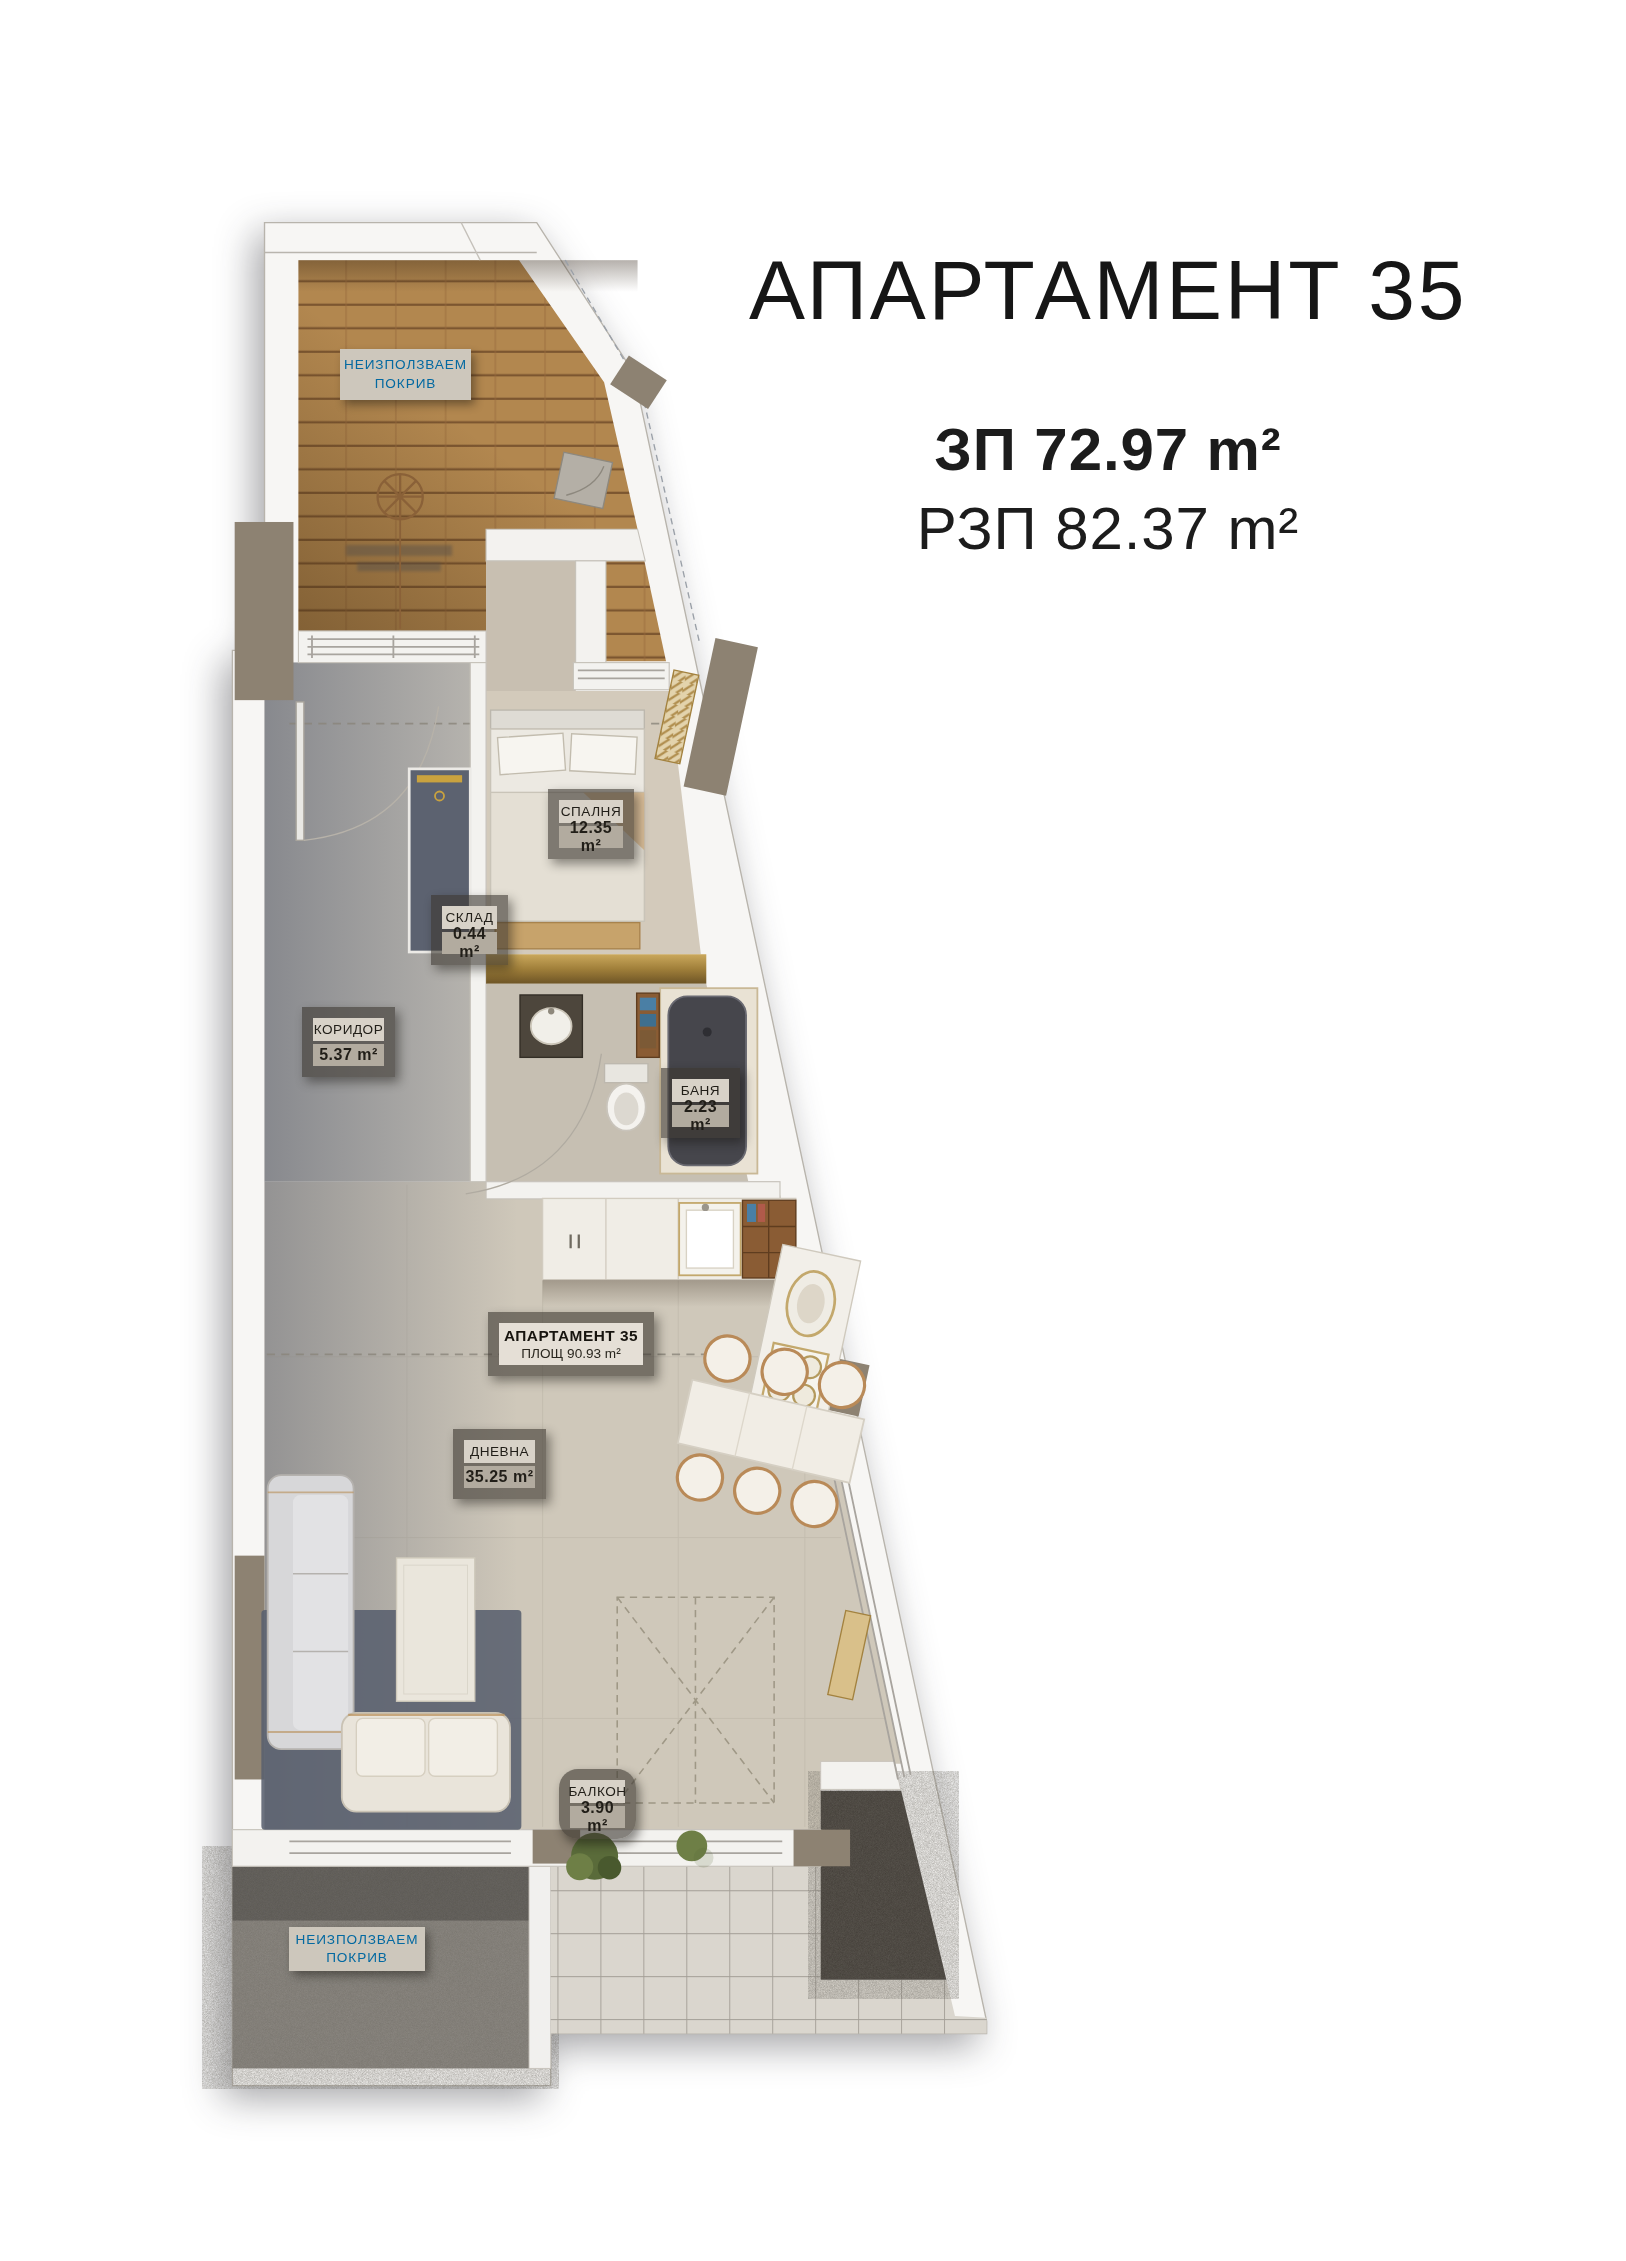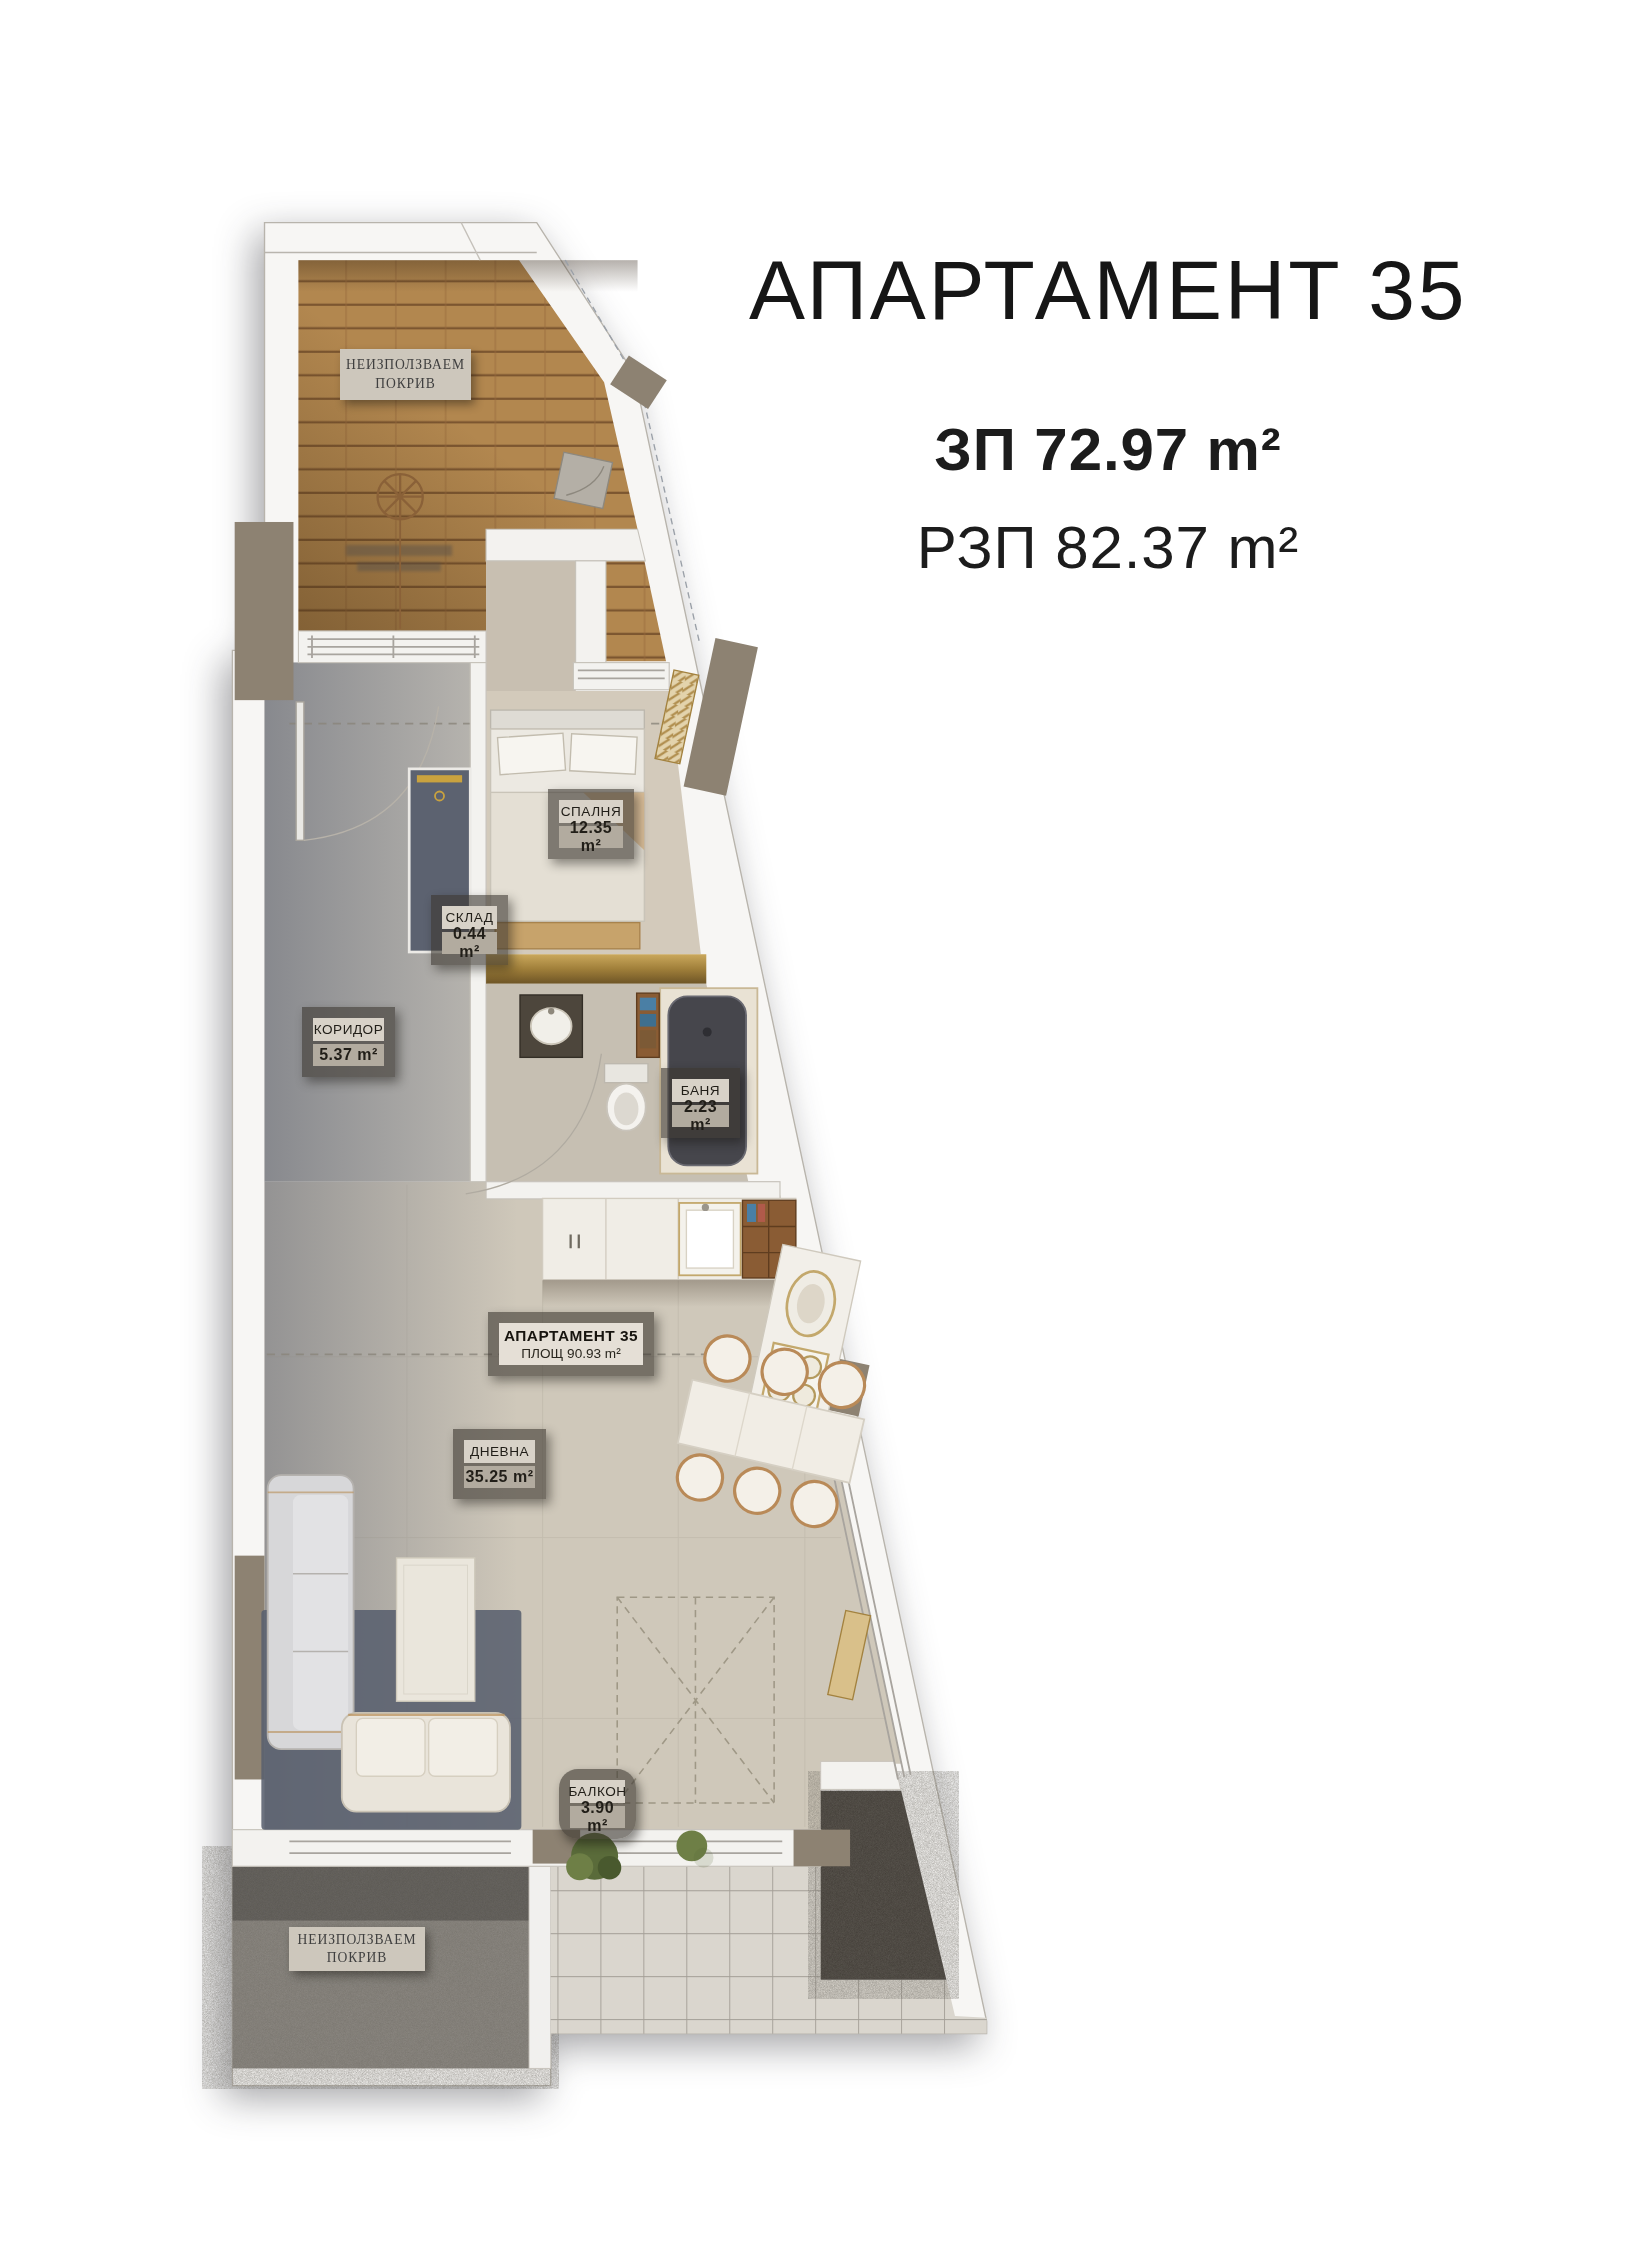--- a/index.html
+++ b/index.html
@@ -3,32 +3,32 @@
 <meta charset="utf-8">
 <style>
   html,body{margin:0;padding:0;background:#ffffff;}
   #page{position:relative;width:1626px;height:2301px;background:#ffffff;overflow:hidden;
         font-family:"Liberation Sans", sans-serif;}
   #plan-svg{position:absolute;left:0;top:0;width:1626px;height:2301px;}
   
   .hdr{position:absolute;left:656px;width:904px;text-align:center;color:#161616;}
   #title{top:242px;font-size:84px;font-weight:500;letter-spacing:2.7px;}
   #zp-line{top:415px;font-size:60px;font-weight:700;letter-spacing:0.9px;color:#1c1c1c;}
-  #rzp-line{top:494px;font-size:60px;font-weight:400;letter-spacing:0.9px;color:#1c1c1c;margin-top:19px;}
+  #rzp-line{top:494px;font-size:60px;font-weight:400;letter-spacing:0.9px;color:#1c1c1c;}
   
   .badge{position:absolute;box-sizing:border-box;background:rgba(58,54,46,.60);
          padding:11px;box-shadow:3.6px 5.4px 10px rgba(20,18,14,.45);}
   .badge-name,.badge-area{display:flex;align-items:center;justify-content:center;
          text-align:center;color:#211e18;letter-spacing:0.5px;}
   .badge-name{background:#d8d2c8;font-size:13.6px;height:22.6px;}
   .badge-area{background:#b2ab9f;font-size:16px;height:22px;margin-top:3.2px;font-weight:bold;}
-  .rooflabel{position:absolute;box-sizing:border-box;background:#cdc7bc;color:#404040;
+  .rooflabel{position:absolute;box-sizing:border-box;background:#cdc7bc;color:#0369a1;
          display:flex;flex-direction:column;align-items:center;justify-content:center;
          font-size:13.6px;letter-spacing:0.9px;line-height:1.35;
-         box-shadow:3.6px 5.4px 9px rgba(20,18,14,.45);font-family:Liberation Serif, serif;}
+         box-shadow:3.6px 5.4px 9px rgba(20,18,14,.45);}
   #badge-apartment .badge-inner{background:#e5dfd6;padding:3.6px 2.7px;}
   #badge-apartment .apt-name{font-weight:bold;font-size:15.4px;letter-spacing:0.5px;
          color:#17140f;text-align:center;}
   #badge-apartment .apt-area{font-size:13.6px;color:#2a271f;text-align:center;margin-top:1.8px;}
 </style>
 </head>
 <body>
 
 <div id="page">
 

